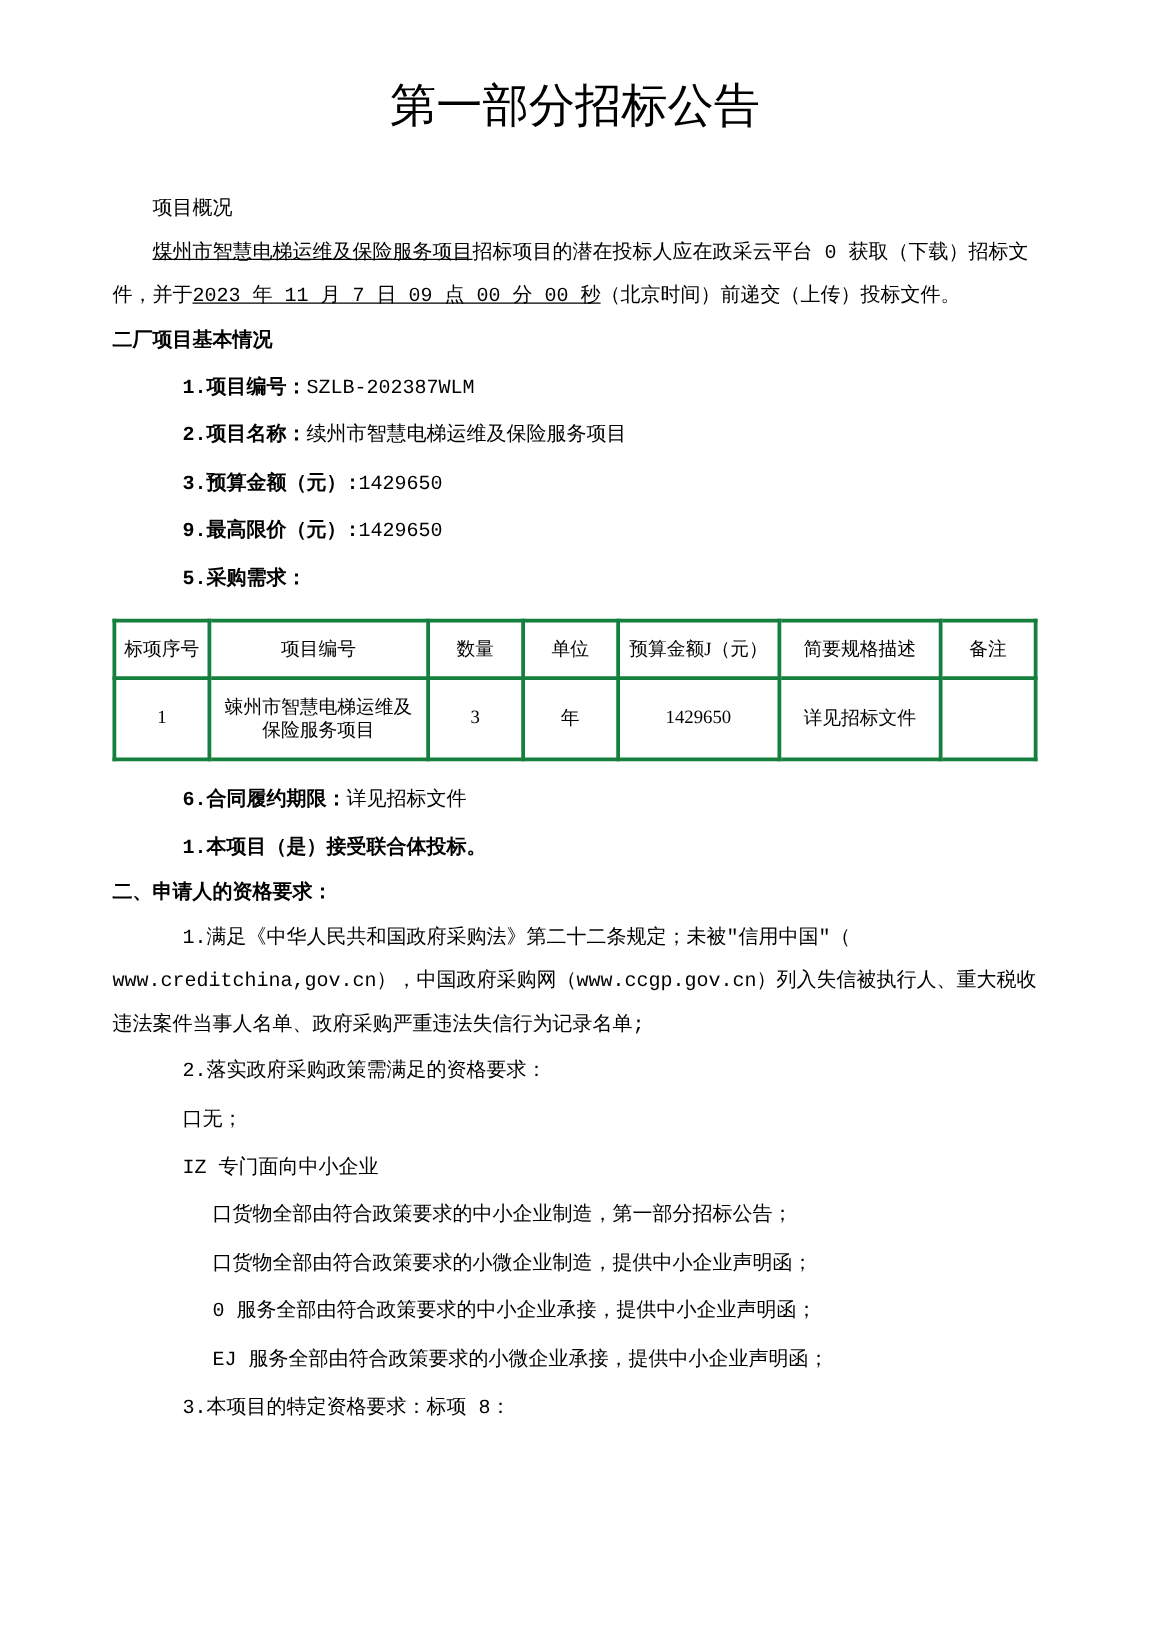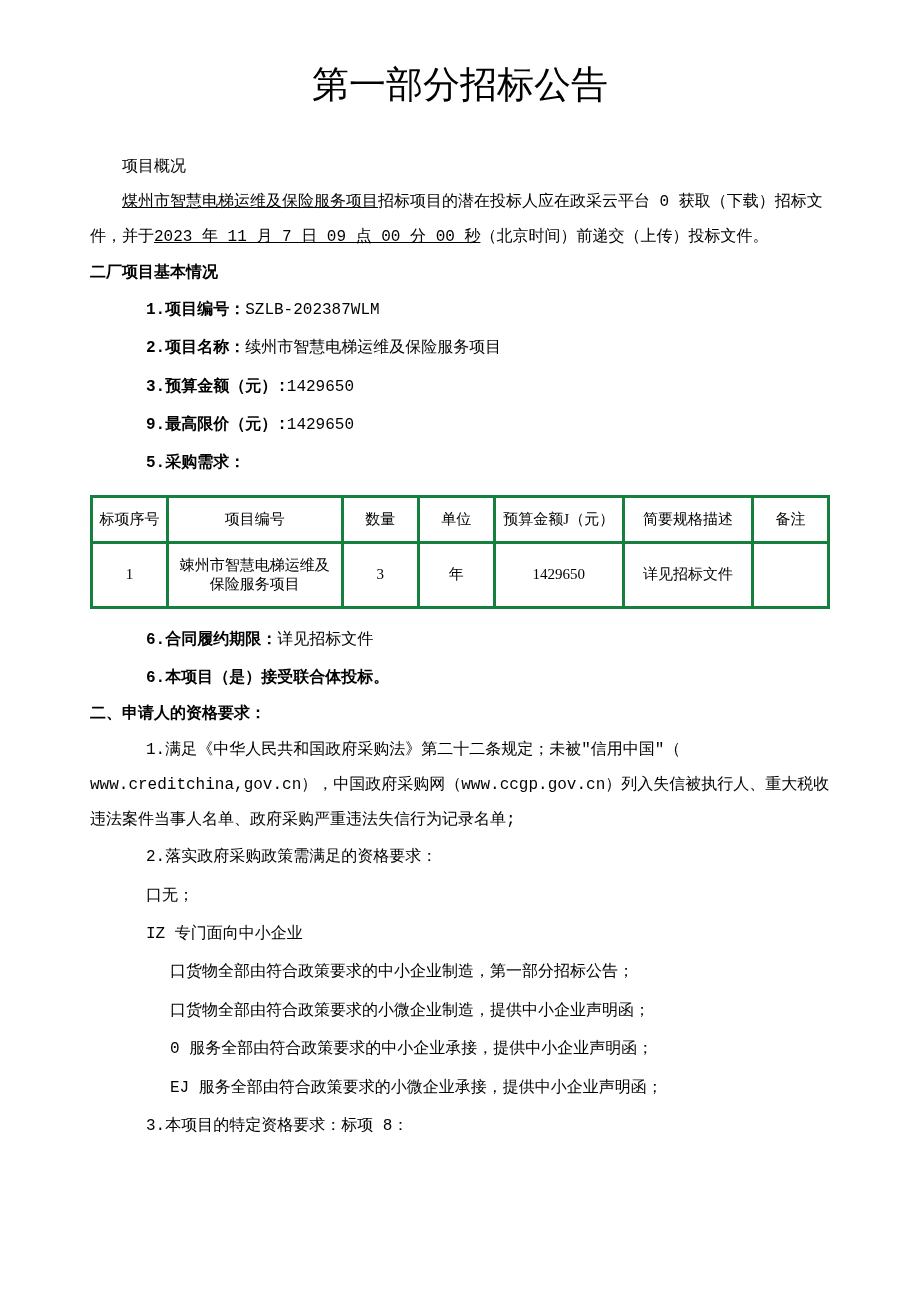--- a/index.html
+++ b/index.html
@@ -124,21 +124,21 @@
     <td></td>
   </tr>
 </tbody>
   </table>
 
 <p class="num-item">
   <span class="num-item-label">6.合同履约期限：</span><span>详见招标文件</span>
 </p>
 
 <p class="num-item">
-  <span class="num-item-label">6.本项目（是）接受联合体投标。</span>
+  <span class="num-item-label">1.本项目（是）接受联合体投标。</span>
 </p>
 
 <p class="section-head">二、申请人的资格要求：</p>
 
 <p class="body-para" style="text-indent:3.5em;">1.满足《中华人民共和国政府采购法》第二十二条规定；未被"信用中国"（</p>
 <p class="body-para">www.creditchina,gov.cn），中国政府采购网（www.ccgp.gov.cn）列入失信被执行人、重大税收违法案件当事人名单、政府采购严重违法失信行为记录名单;</p>
 
 <p class="num-item">2.落实政府采购政策需满足的资格要求：</p>
 
 <p class="num-item">口无；</p>

